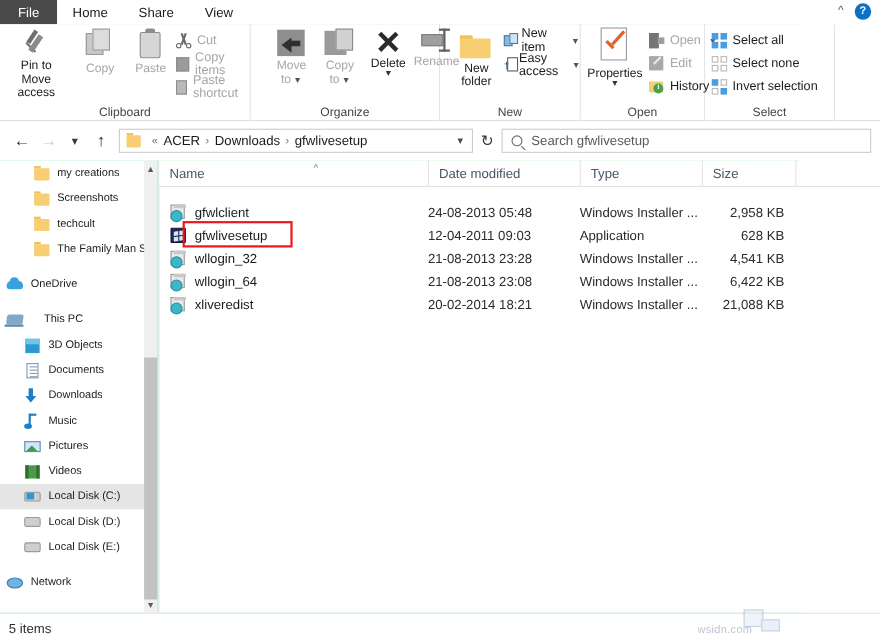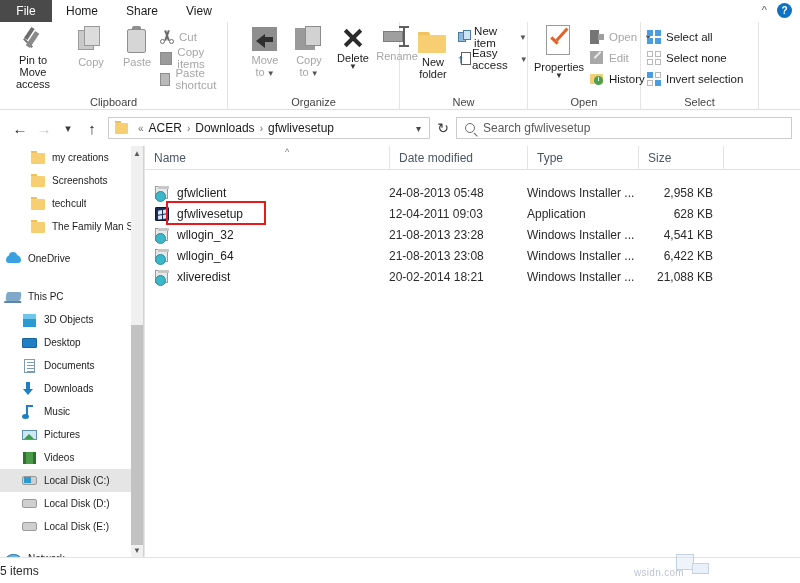--- a/index.html
+++ b/index.html
@@ -4,21 +4,21 @@
 <style>
   * { box-sizing: border-box; margin: 0; padding: 0; }
   html, body {
     width: 800px; height: 583px;
     font-family: "Liberation Sans", sans-serif;
     font-size: 12px;
     background: #ffffff;
     color: #1b1b1b;
     overflow: hidden;
   }
-  #app { position: relative; width: 728px; height: 583px; background:#bef264;text-decoration:underline; }
+  #app { position: relative; width: 728px; height: 583px; background:#86efac;text-decoration:underline; }
 
   
   .tabstrip {
     position: absolute; left:0; top:0; width:800px; height:22px;
     background:#ffffff;
     border-bottom:1px solid #ffffff;
     display:flex; align-items:stretch;
   }
   .tab {
     display:flex; align-items:center; justify-content:center;
@@ -319,21 +319,21 @@
   .app-ico .wf::before{content:"";position:absolute;left:0;top:4px;width:9px;height:1px;
     background:#1c2a56;}
   .hilite{
     position:absolute; border:2px solid #e8191b; pointer-events:none;
   }
 
   
   .statusbar{
     position:absolute; left:0; top:557px; width:800px; height:26px;
     background:#ffffff; border-top:1px solid #e3e3e3;
-    display:flex; align-items:center; 
+    display:flex; align-items:center; padding-left:8px;
   }
   .status-text{ font-size:12px; color:#2b2b2b; }
   .watermark{
     position:absolute; right:16px; bottom:3px; width:78px; height:28px;
     opacity:0.45;
   }
   .wm-text{
     position:absolute; left:0; bottom:2px; font-size:10px; color:#6a7a99;
     letter-spacing:0.3px;
   }
@@ -600,37 +600,31 @@
             <span class="f-ico"></span>
           </span>
           <span class="ni-lbl">The Family Man S</span>
         </div>
         <div class="navitem ind-0" style="margin-top: 9px;">
           <span class="ni-ico">
             <span class="cloud-ico"></span>
           </span>
           <span class="ni-lbl">OneDrive</span>
         </div>
-        <div class="navitem ind-0" style="margin-top: 15px;">
+        <div class="navitem ind-0" style="margin-top: 9px; gap: 12px;">
           <span class="ni-ico">
             <span class="pc-ico"></span>
           </span>
           <span class="ni-lbl">This PC</span>
         </div>
         <div class="navitem ind-1">
           <span class="ni-ico">
             <span class="cube-ico"></span>
           </span>
           <span class="ni-lbl">3D Objects</span>
-        </div>
-        <div class="navitem ind-1">
-          <span class="ni-ico">
-            <span class="desk-ico"></span>
-          </span>
-          <span class="ni-lbl">Desktop</span>
         </div>
         <div class="navitem ind-1">
           <span class="ni-ico">
             <span class="doc-ico"></span>
           </span>
           <span class="ni-lbl">Documents</span>
         </div>
         <div class="navitem ind-1">
           <span class="ni-ico">
             <span class="dl-ico"></span>

